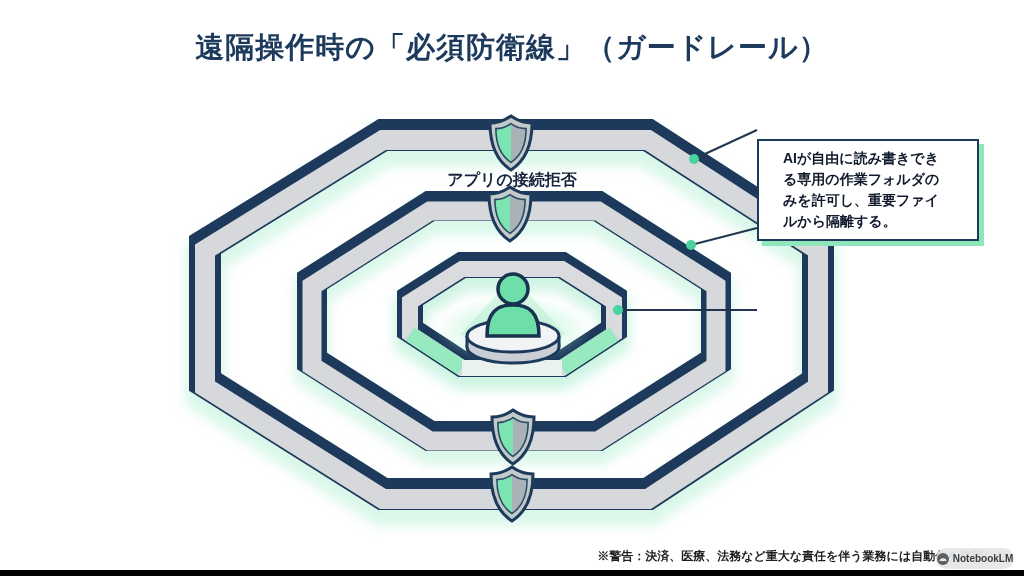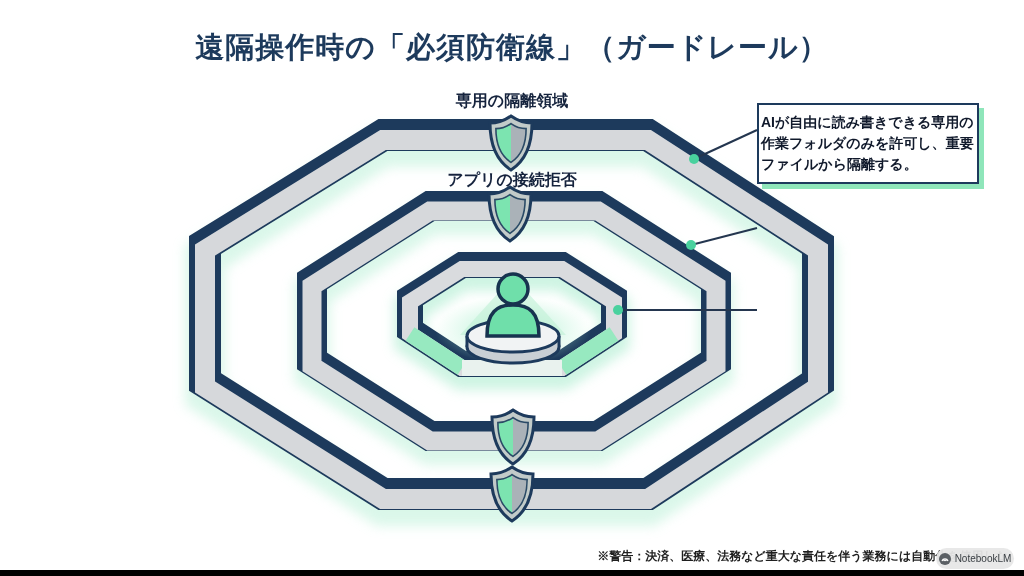--- a/index.html
+++ b/index.html
@@ -11,33 +11,33 @@
   .page-title{
     top:28px;left:0;width:1024px;text-align:center;
     font-size:29px;font-weight:800;color:#1d3a5c;letter-spacing:1px;margin:0;
   }
   .ring-label{
     transform:translateX(-50%);left:512px;
     font-size:16px;font-weight:800;color:#15233d;white-space:nowrap;
   }
   .callout{
     left:757px;width:222px;background:#ffffff;border:2px solid #1d3a5c;
-    box-shadow:5px 5px 0 #8fe6ba;padding:7px 2px;box-sizing:border-box;
-    font-size:14px;line-height:1.5;font-weight:700;color:#10192b;
+    box-shadow:5px 5px 0 #8fe6ba;padding:7px 24px;box-sizing:border-box;
+    font-size:14px;line-height:1.5;font-weight:700;color:#10192b;margin-top:36px;
   }
   .warning{
     top:548px;left:0;width:1008px;text-align:right;
     font-size:12px;font-weight:700;color:#1f1f1f;
   }
   .badge{
     top:548px;left:936px;width:78px;height:21px;border-radius:11px;
     background:rgba(231,231,231,0.95);display:flex;align-items:center;
     justify-content:center;gap:4px;
   }
-  .badge span{font-size:10px;font-weight:400;color:#3b4045;text-align:center;}
+  .badge span{font-size:10px;font-weight:700;color:#3b4045;text-align:center;}
   .bottom-bar{top:570px;left:0;width:1024px;height:6px;background:#000000;}
 </style>
 </head>
 <body>
 
 <div class="stage">
 
   <svg class="abs" style="top:0;left:0" width="1024" height="576" viewBox="0 0 1024 576">
     <defs>
       <filter id="blur6" x="-30%" y="-30%" width="160%" height="160%">
@@ -112,21 +112,20 @@
     </g>
 
     <use href="#shield" transform="translate(511,143)"></use>
     <use href="#shield" transform="translate(510,214)"></use>
     <use href="#shield" transform="translate(513,437)"></use>
     <use href="#shield" transform="translate(512,494)"></use>
   </svg>
 
   <h1 class="abs page-title">遠隔操作時の「必須防衛線」（ガードレール）</h1>
 
-  <div class="abs ring-label" style="top:91px">専用の隔離領域</div>
   <div class="abs ring-label" style="top:170px">アプリの接続拒否</div>
 
   <div class="abs callout" style="top:103px">
     <span>AIが自由に読み書きできる専用の作業フォルダのみを許可し、重要ファイルから隔離する。</span>
   </div>
 
   <div class="abs warning">※警告：決済、医療、法務など重大な責任を伴う業務には自動化を使用しな</div>
 
   <div class="abs badge">
     <svg width="12" height="12" viewBox="0 0 12 12">

